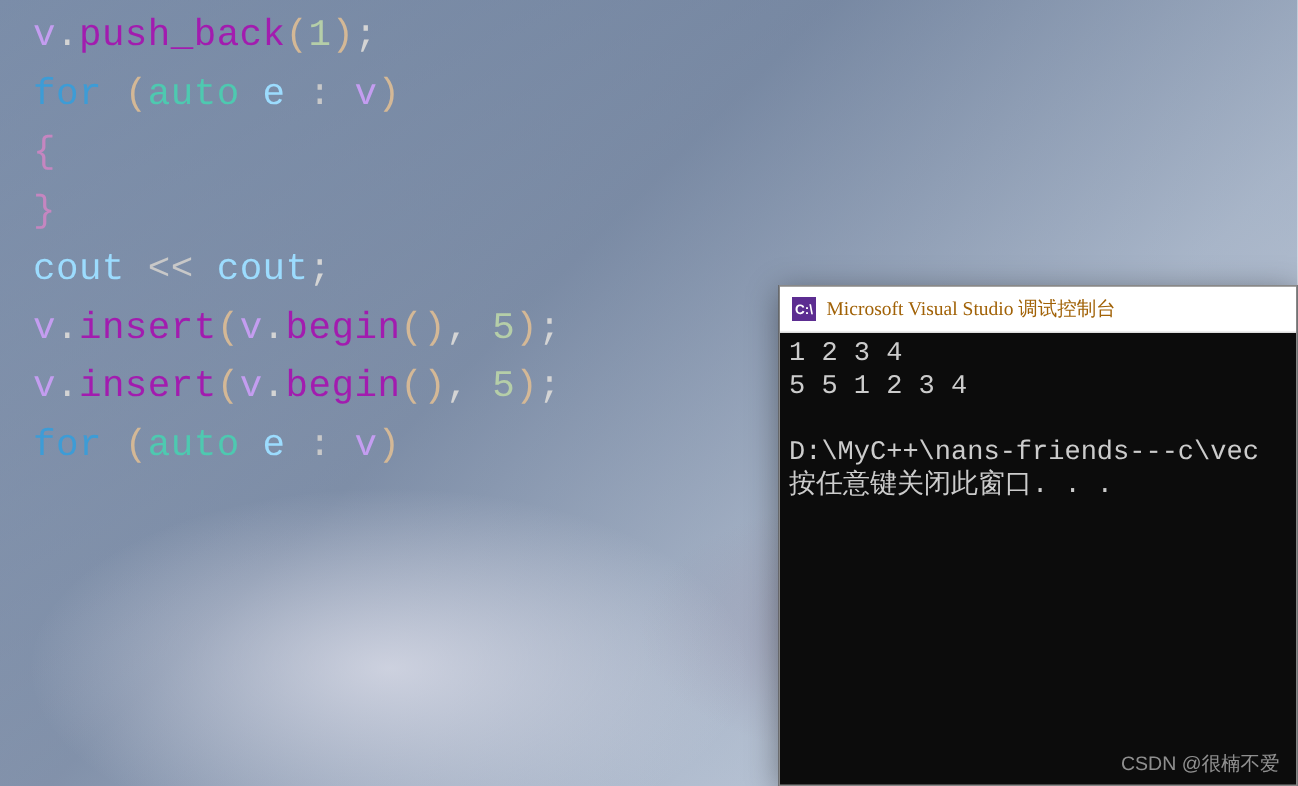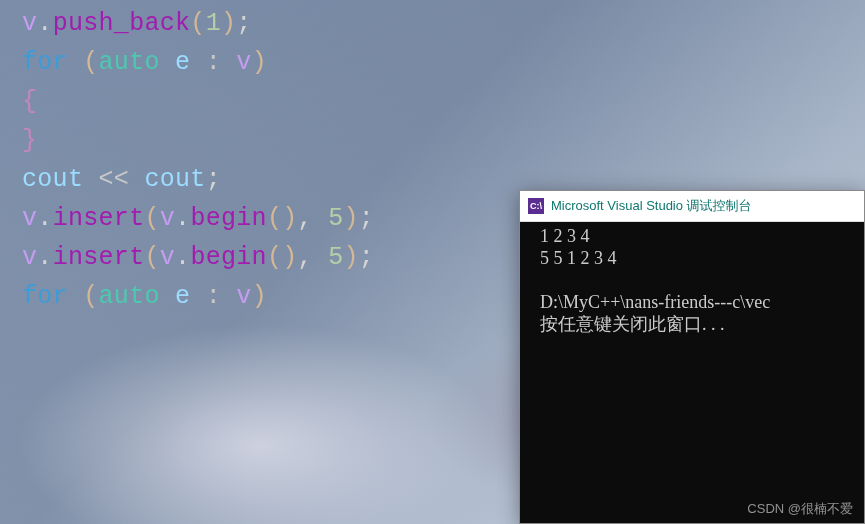--- a/index.html
+++ b/index.html
@@ -73,31 +73,31 @@
       background: #5c2d91;
       display: inline-flex;
       align-items: center;
       justify-content: center;
       font-size: 9px;
       color: #fff;
       font-family: Arial, sans-serif;
       font-weight: bold;
     }
     .console-title {
-      font-family: Liberation Sans, sans-serif;
+      font-family: Liberation Serif, serif;
       font-size: 13px;
-      color: #0f766e;
+      color: #a16207;
       white-space: nowrap;
       overflow: hidden;
     }
     .console-body {
       flex: 1;
-      padding: 3px 20px;
+      padding: 3px 6px;
       color: #cccccc;
-      font-family: Liberation Serif, serif;
+      font-family: Liberation Mono, monospace;
       font-size: 18px;
       line-height: 22px;
       white-space: pre;
       overflow: hidden;
     }
     .watermark {
       position: absolute;
       bottom: 6px;
       right: 12px;
       color: rgba(200,200,200,0.7);

